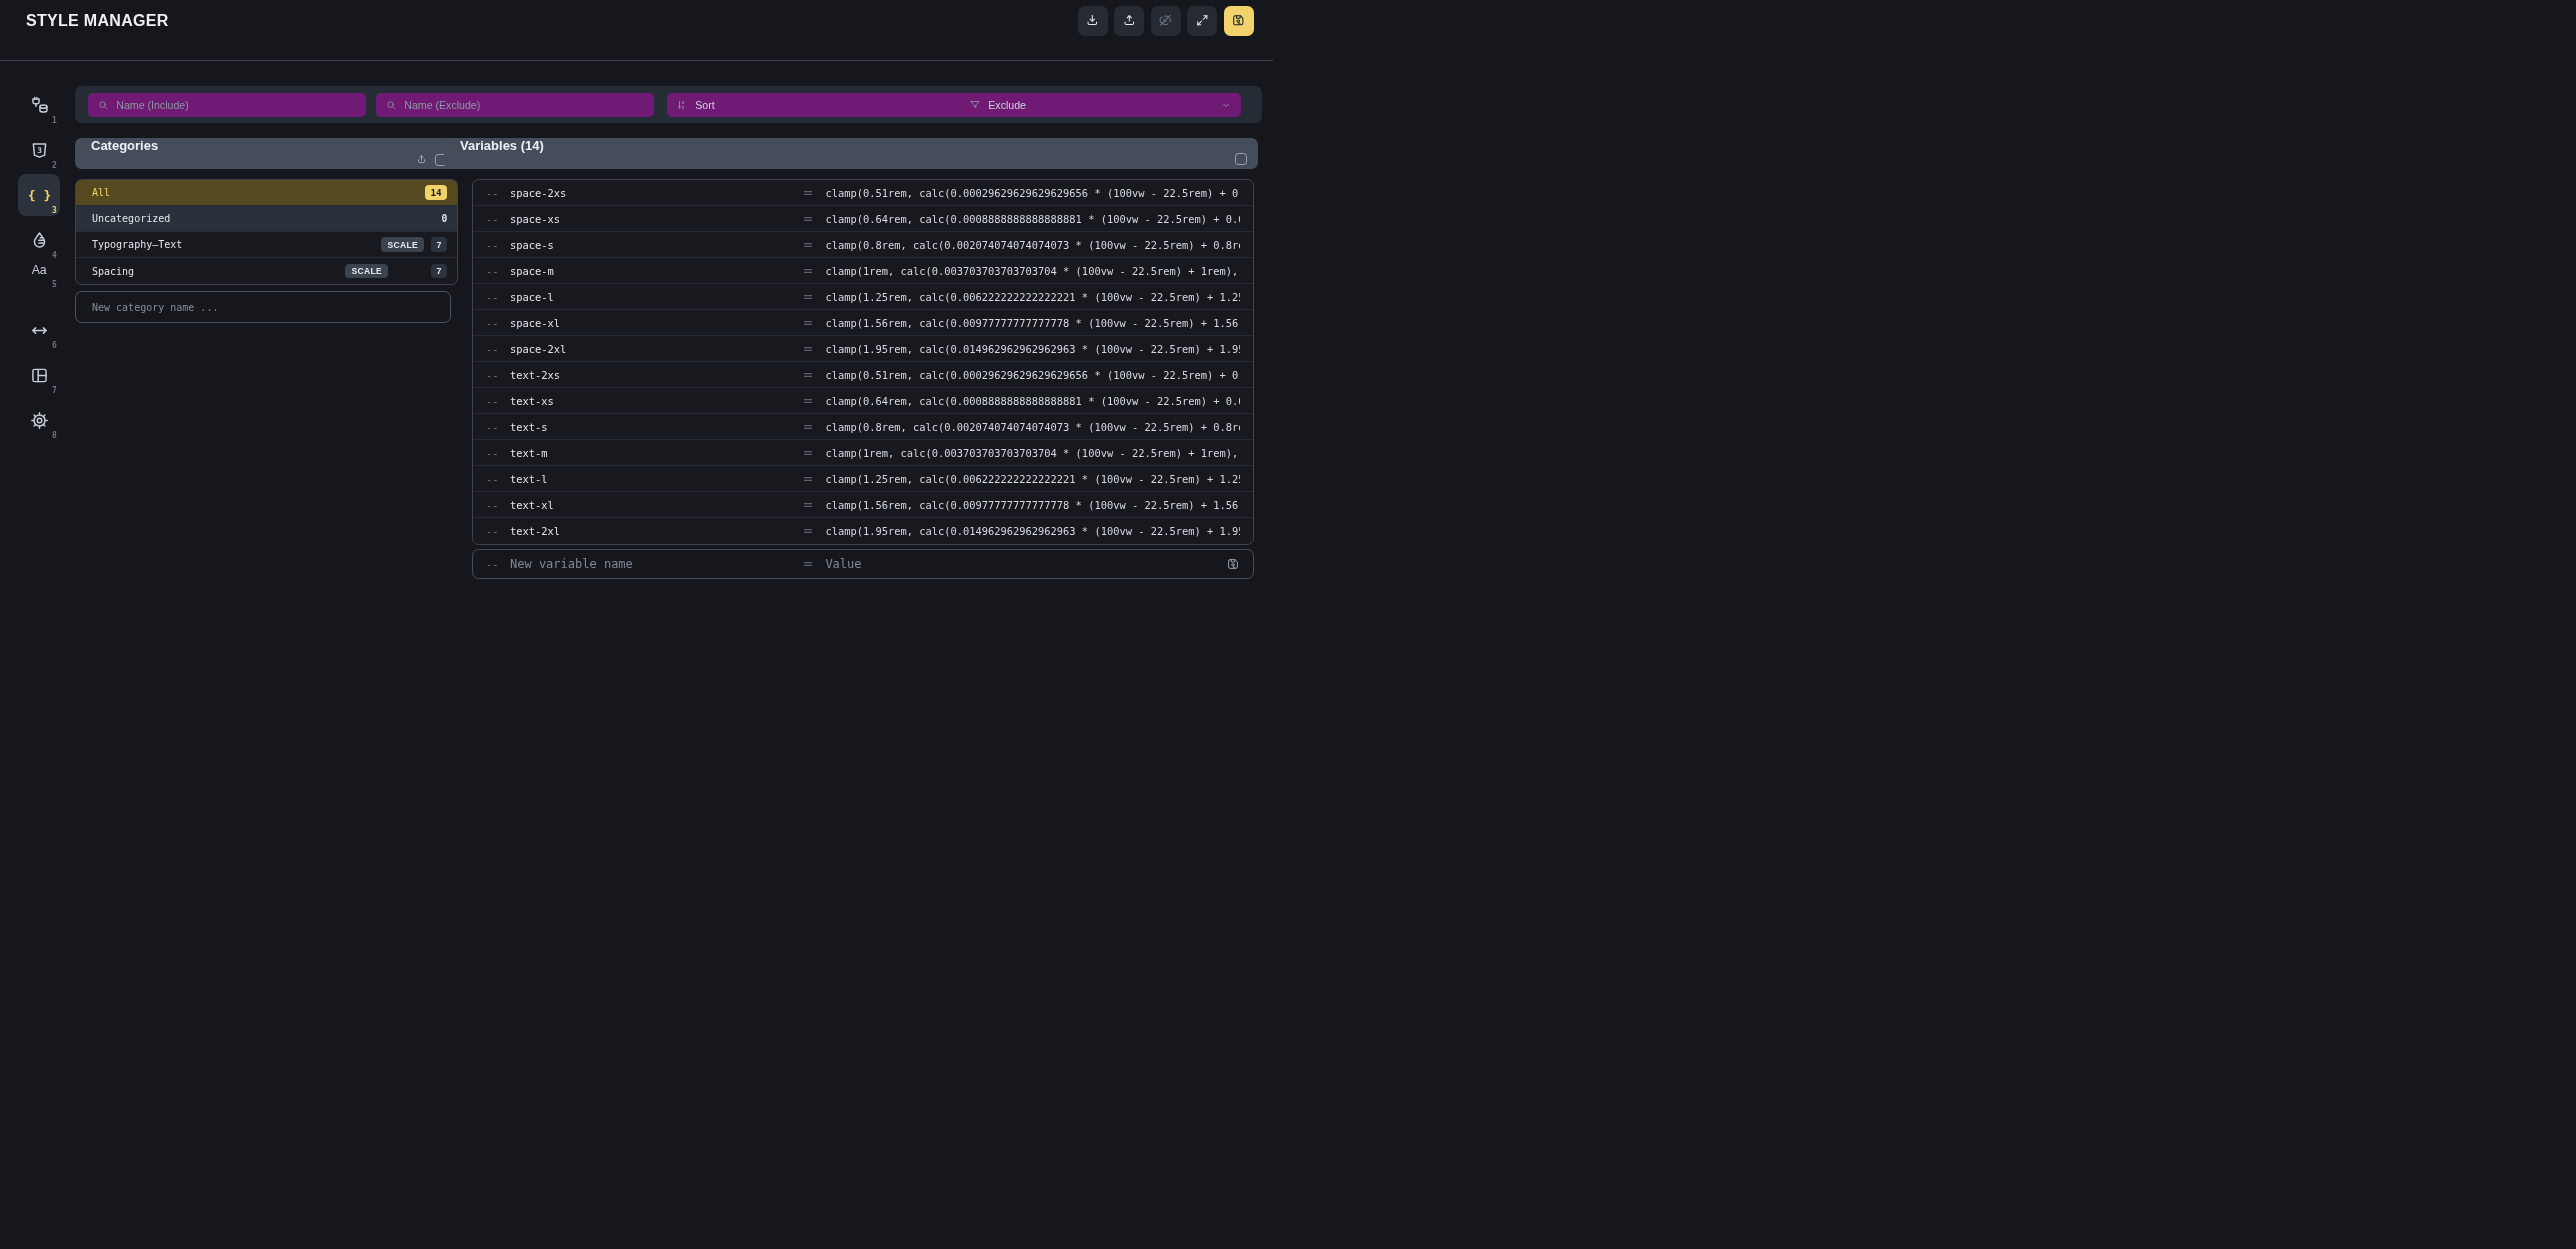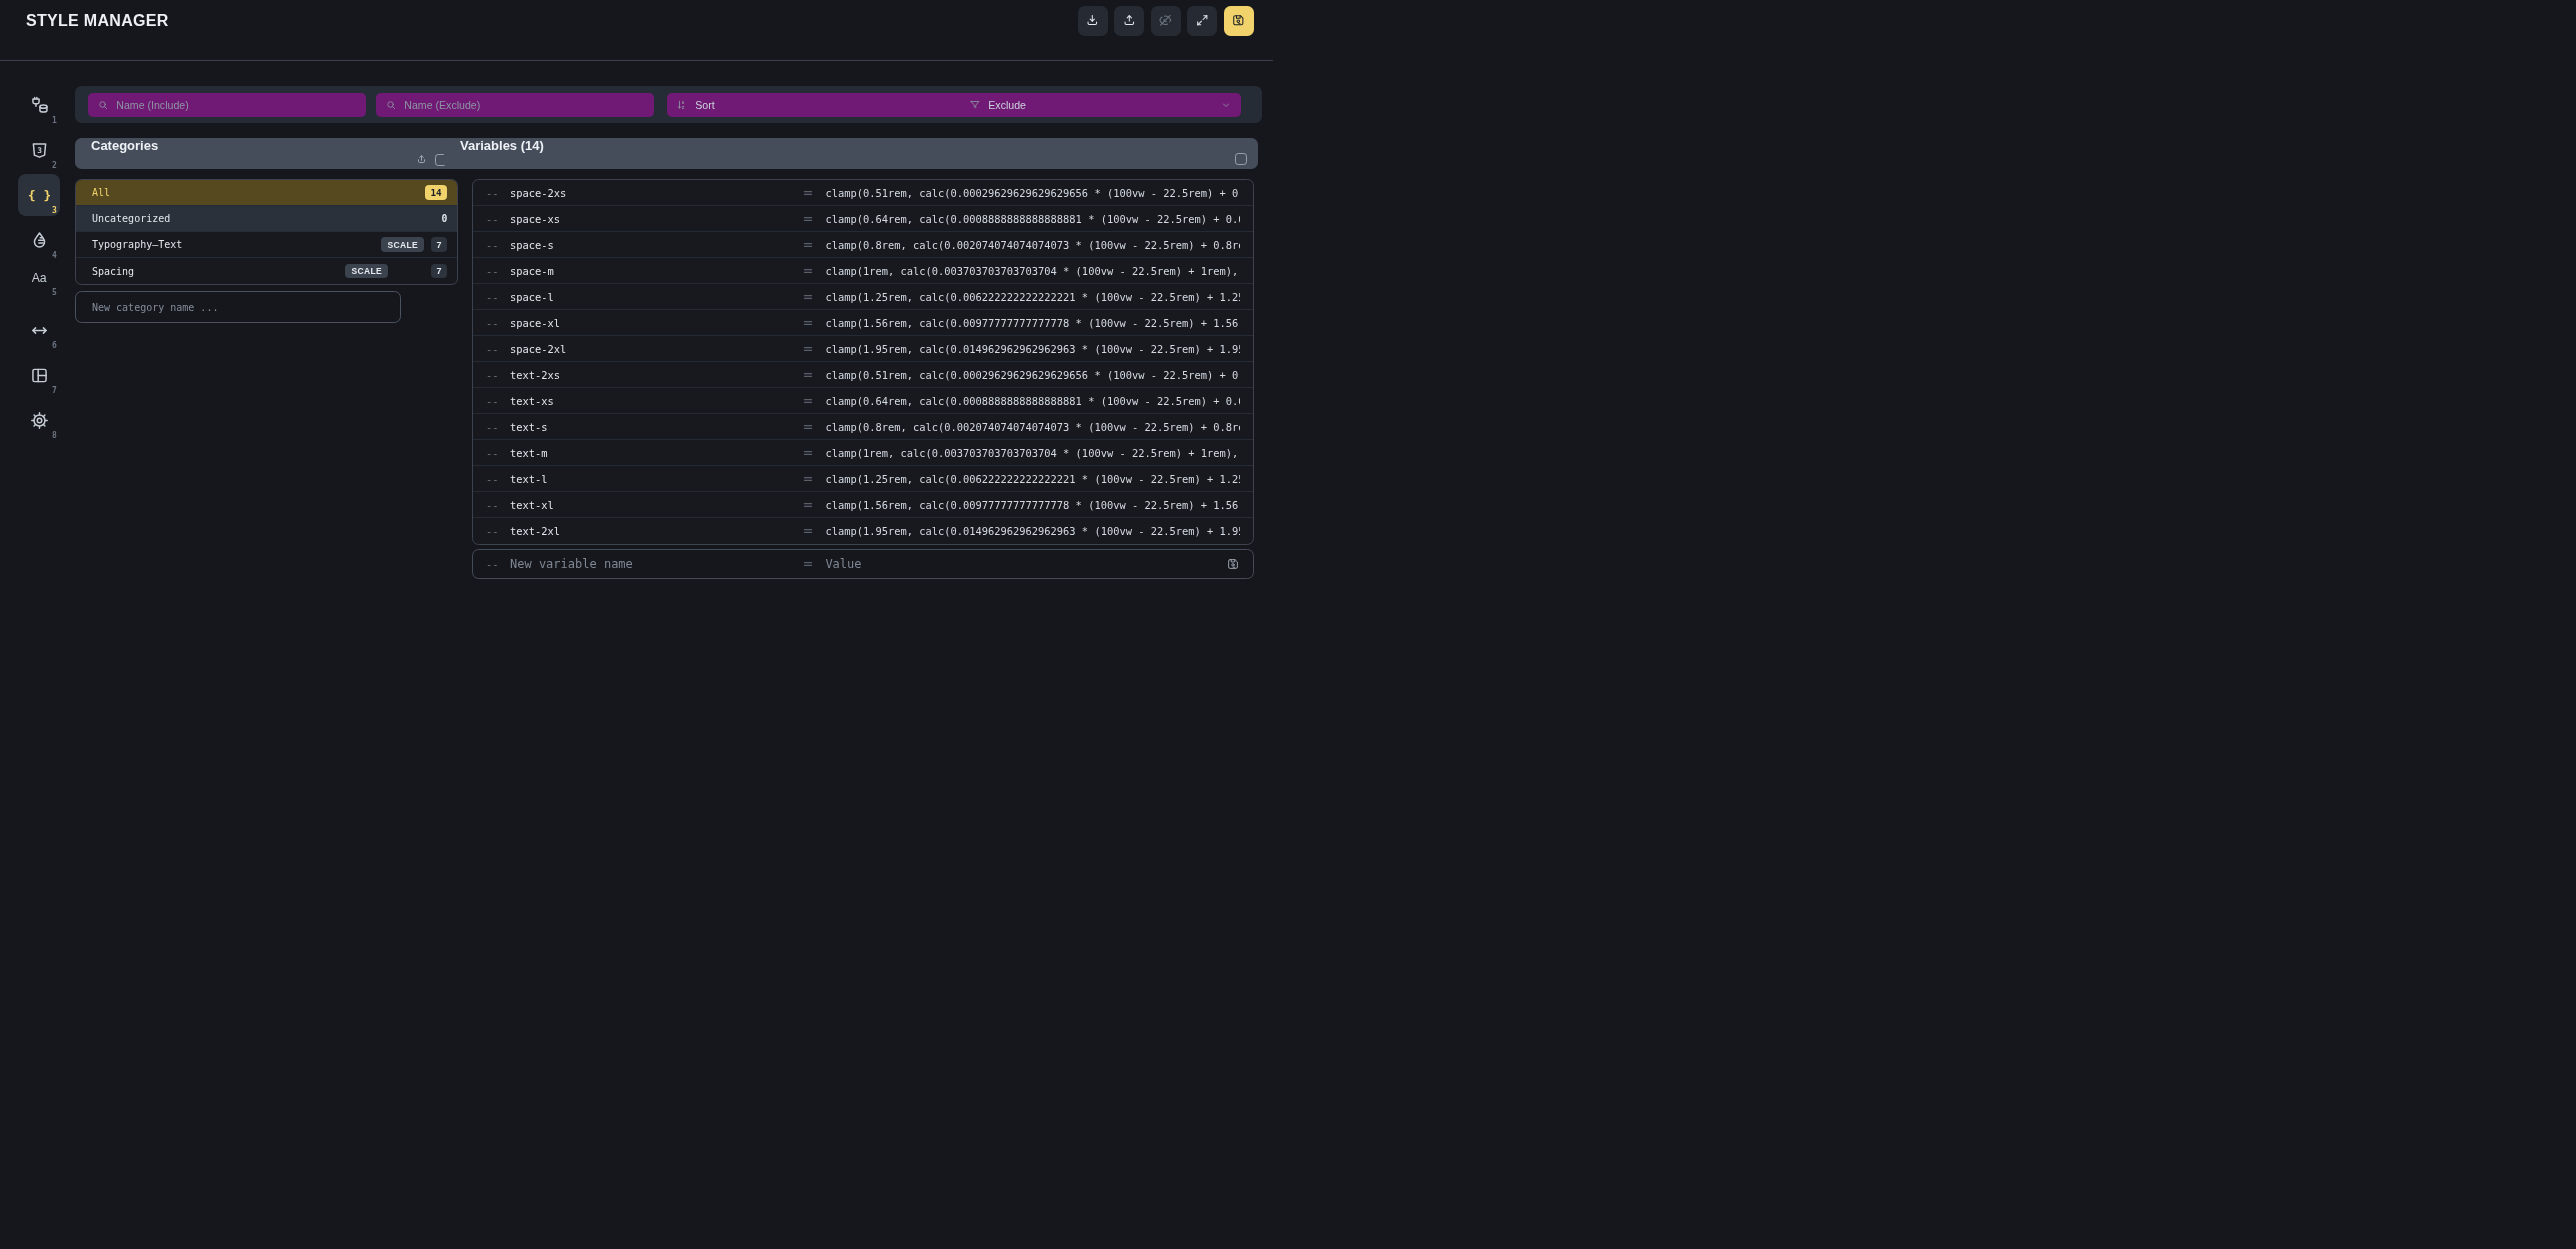--- a/index.html
+++ b/index.html
@@ -61,21 +61,21 @@
   .cat-row.selected { background:var(--selected-bg); color:var(--accent); }
   .cat-row.alt { background:#2b313b; }
   .cat-count { margin-left:auto; font-weight:bold; font-size:9.7px; }
   .badge-accent { margin-left:auto; background:var(--accent); color:#1c1f26; border-radius:4px; padding:1.6px 5.7px;
                   font-weight:bold; font-size:9.3px; }
   .tag-badge { margin-left:auto; background:#3b434e; color:#e6eaef; border-radius:4px; padding:2.4px 6.5px;
                font-size:8.5px; font-weight:bold; letter-spacing:0.3px; font-family:"Liberation Sans", sans-serif; }
   .count-badge { margin-left:6.5px; background:#2d343e; color:#e6eaef; border-radius:4px; padding:2.4px 5.7px;
                  font-weight:bold; font-size:9px; font-family:"Liberation Sans", sans-serif; }
 
-  .new-cat { position:absolute; left:75px; top:291px; width:326px; height:32px; border:0.8px solid #4a5260;
+  .new-cat { position:absolute; left:75px; top:291px; width:376px; height:32px; border:0.8px solid #4a5260;
              border-radius:6.5px; display:flex; align-items:center; padding:0 16px; }
   .new-cat input { width:100%; background:transparent; border:none; outline:none;
                    font-family:"DejaVu Sans Mono", monospace; font-size:10px; color:#dfe3ea; }
   .new-cat input::placeholder { color:#848c99; }
 
   
   .var-list { position:absolute; left:472px; top:179px; width:782px; border:0.8px solid #3c434f; border-radius:6.5px;
               overflow:hidden; background:#17191f; }
   .var-row { height:26px; display:flex; align-items:center; padding:0 13px;
              border-bottom:0.8px solid #252b34; font-family:"DejaVu Sans Mono", monospace; font-size:10.4px; }
@@ -184,21 +184,21 @@
     </div>
     <div class="side-item" style="top: 158px;">
       <span class="side-icon icon">
         <svg viewBox="0 0 24 24" fill="none" stroke="currentColor" stroke-width="1.7" stroke-linecap="round" stroke-linejoin="round">
           <path d="M12 3.5c3.3 4.2 5.8 7 5.8 10a5.8 5.8 0 0 1-11.6 0c0-3 2.5-5.8 5.8-10z"></path>
           <path d="M12.8 8.8h2.6M11 11.8h5.6M11.3 14.8h4.9"></path>
         </svg>
       </span>
       <span class="side-num">4</span>
     </div>
-    <div class="side-item" style="top: 195px;">
+    <div class="side-item" style="top: 187px;">
       <span class="side-icon icon">
         <svg viewBox="0 0 24 24">
           <text x="3" y="17.5" font-size="14" fill="currentColor" font-family="Liberation Sans, sans-serif">Aa</text>
         </svg>
       </span>
       <span class="side-num">5</span>
     </div>
     <div class="side-item" style="top: 248px;">
       <span class="side-icon icon">
         <svg viewBox="0 0 24 24" fill="none" stroke="currentColor" stroke-width="1.7" stroke-linecap="round" stroke-linejoin="round">

